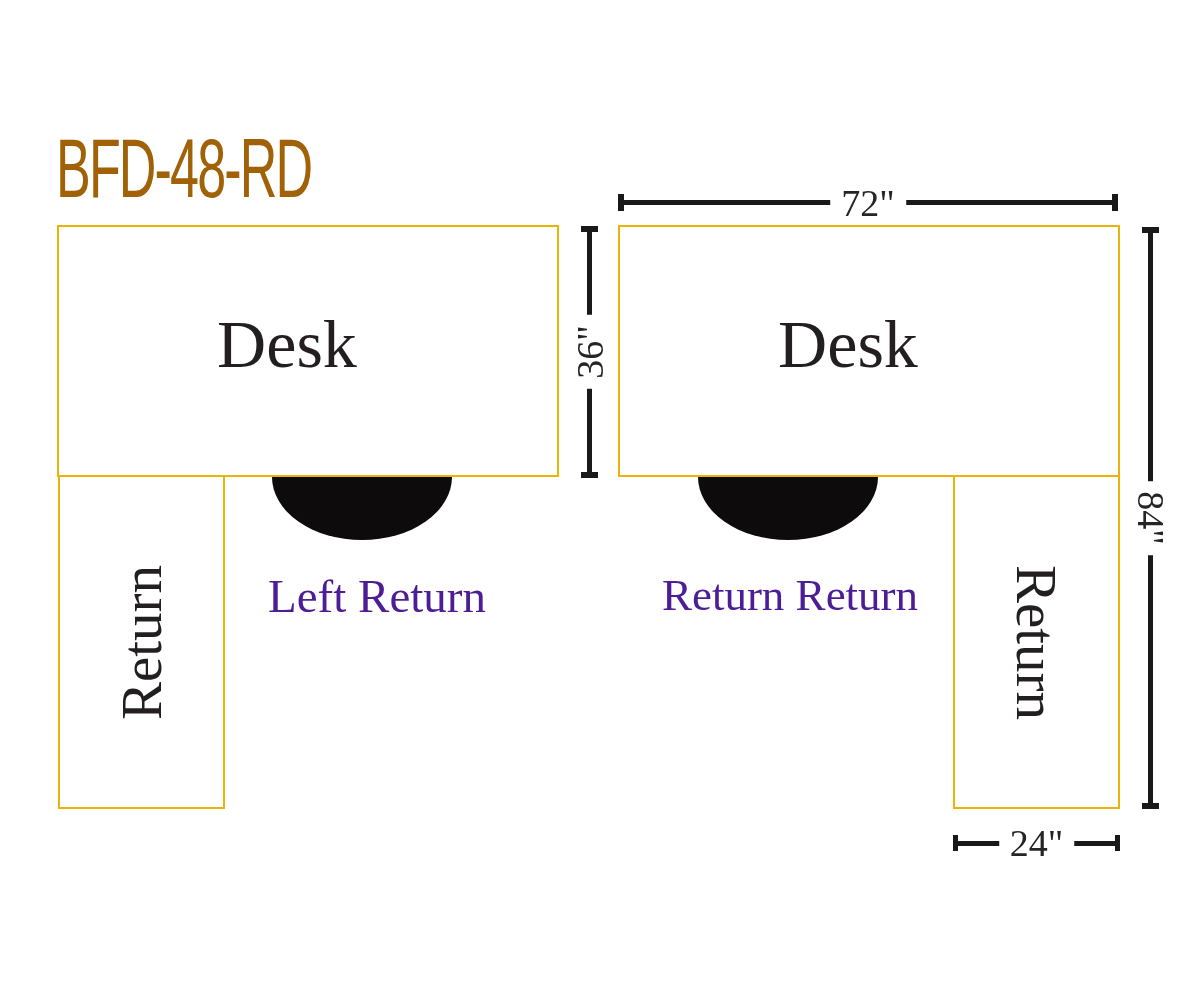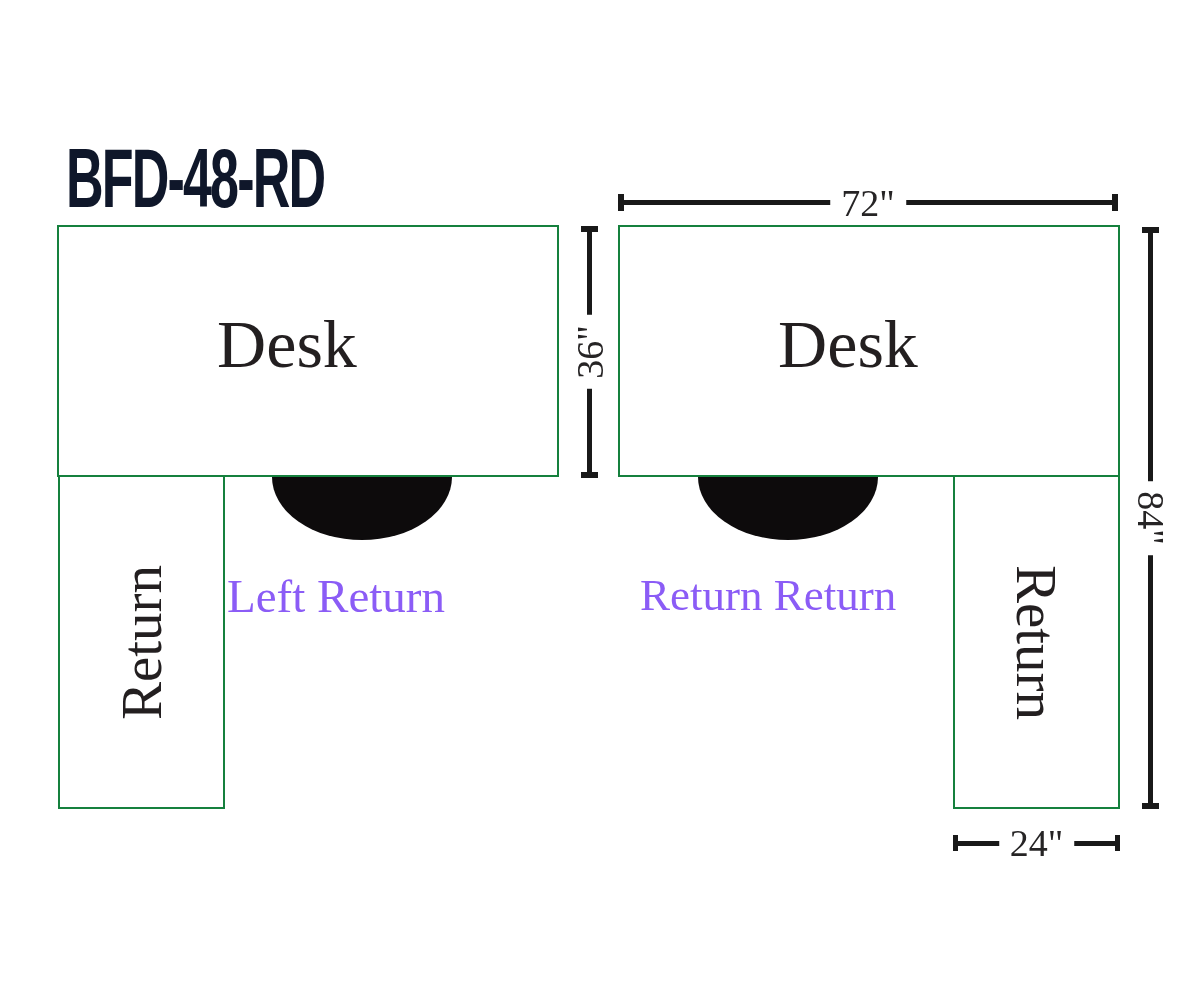--- a/index.html
+++ b/index.html
@@ -11,40 +11,40 @@
     overflow: hidden;
     font-family: "Liberation Serif", "DejaVu Serif", serif;
     color: #231f20;
   }
 
   
   .title {
     position: absolute;
     left: 54px;
     top: 124px;
-    margin: 12px;
+    margin: 2px;
     font-family: "Liberation Sans", "DejaVu Sans", sans-serif;
-    font-weight: bold;
+    font-weight: normal;
     font-size: 84px;
     line-height: 1;
     letter-spacing: -3px;
-    color: #0f172a;
+    color: #a16207;
     white-space: nowrap;
   }
   .title-inner {
     display: inline-block;
     transform: scaleX(0.62);
     transform-origin: left center;
   }
 
   
   .box {
     position: absolute;
     background: #ffffff;
-    border: 2px solid #15803d;
+    border: 2px solid #eab308;
     box-sizing: border-box;
     display: flex;
     align-items: center;
     justify-content: center;
     z-index: 2;
   }
   .desk-left   { left: 57px;  top: 225px; width: 502px; height: 252px; }
   .desk-right  { left: 618px; top: 225px; width: 502px; height: 252px; }
   .return-left  { left: 58px;  top: 475px; width: 167px; height: 334px; }
   .return-right { left: 953px; top: 475px; width: 167px; height: 334px; }
@@ -71,23 +71,24 @@
     background: #0d0b0c;
     border-radius: 50%;
     z-index: 1;
   }
   .chair-left  { left: 272px; top: 414px; }
   .chair-right { left: 698px; top: 414px; }
 
   
   .caption {
     position: absolute;
+    text-align: center;
     font-size: 47px;
     line-height: 48px;
-    color: #8b5cf6;
+    color: #4c1d95;
     z-index: 3;
     white-space: nowrap;
   }
   .caption-left  { left: 227px; top: 572px; width: 300px; }
   .caption-right { left: 640px; top: 571px; width: 300px; font-size: 45px; }
 
   
   .dim { position: absolute; z-index: 3; }
   .shaft { position: absolute; background: #191919; }
   .cap   { position: absolute; background: #191919; }

